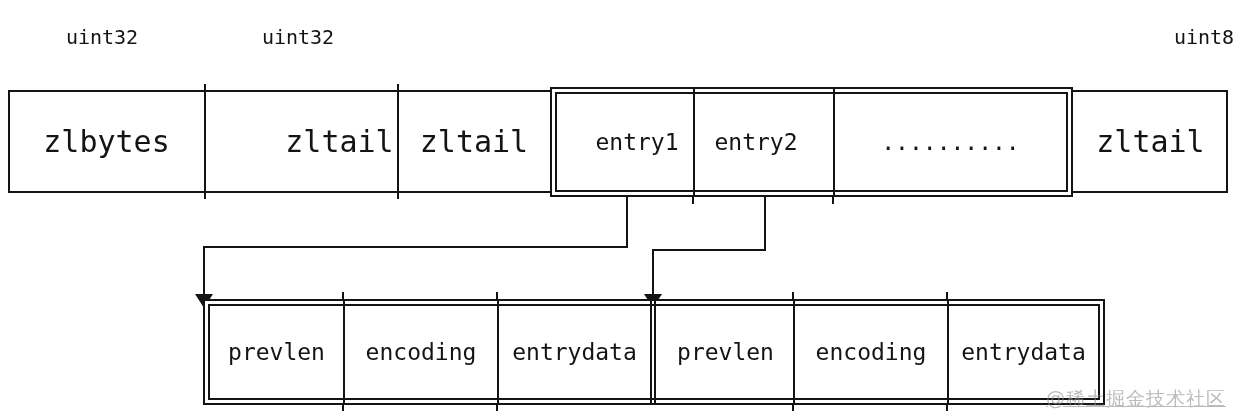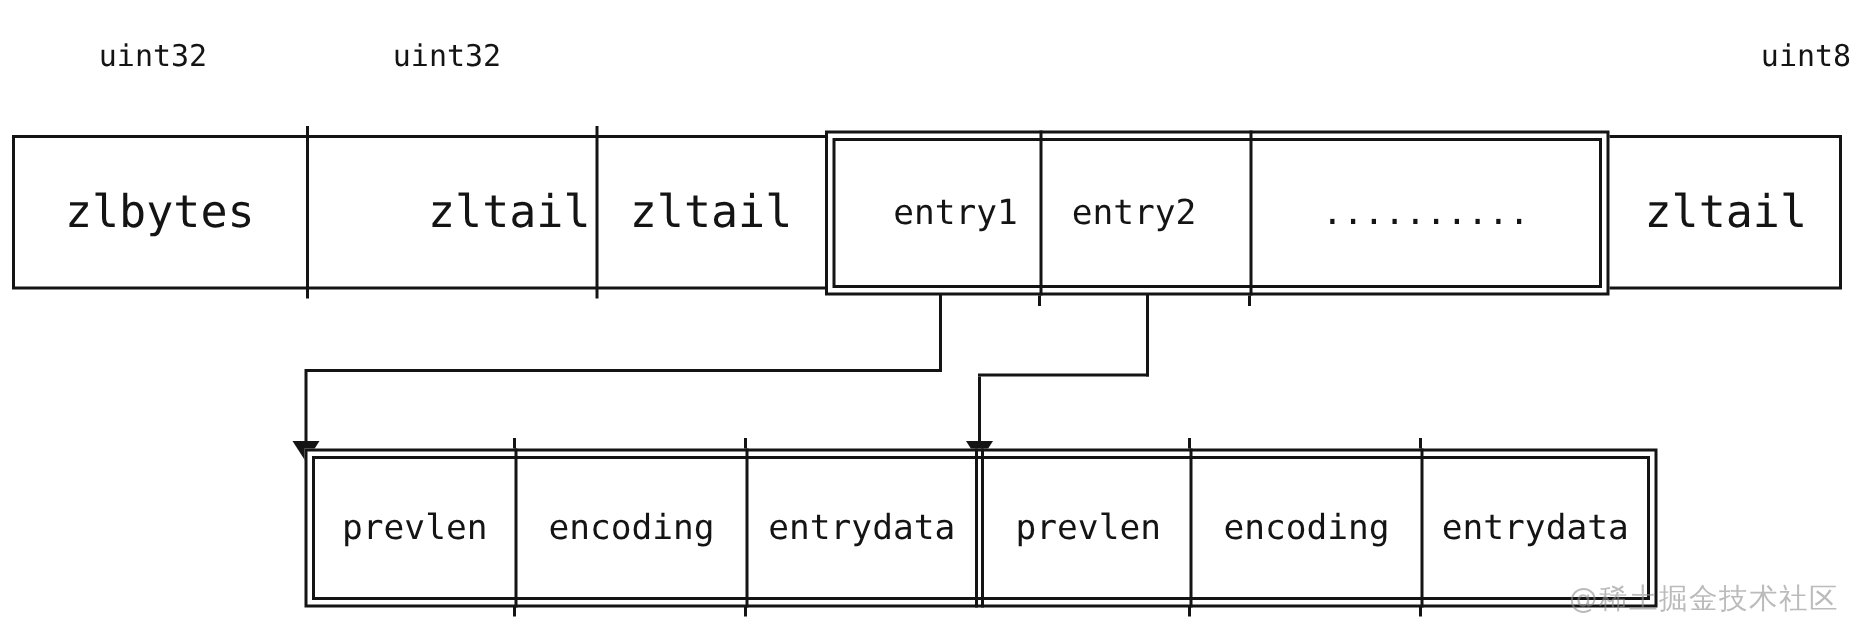--- a/index.html
+++ b/index.html
@@ -64,20 +64,21 @@
   .watermark {
     position: absolute;
     top: 386px;
     right: 8px;
     font-size: 19px;
     letter-spacing: 1px;
     color: #8f8f8f;
     opacity: 0.6;
     font-family: "DejaVu Sans", "Liberation Sans", sans-serif;
     white-space: nowrap;
+    text-decoration: underline;
   }
 </style>
 </head>
 <body>
 
 <div class="stage">
 
   <div class="lbl" style="left:102px">uint32</div>
   <div class="lbl" style="left:298px">uint32</div>
   <div class="lbl" style="left:1204px">uint8</div>

